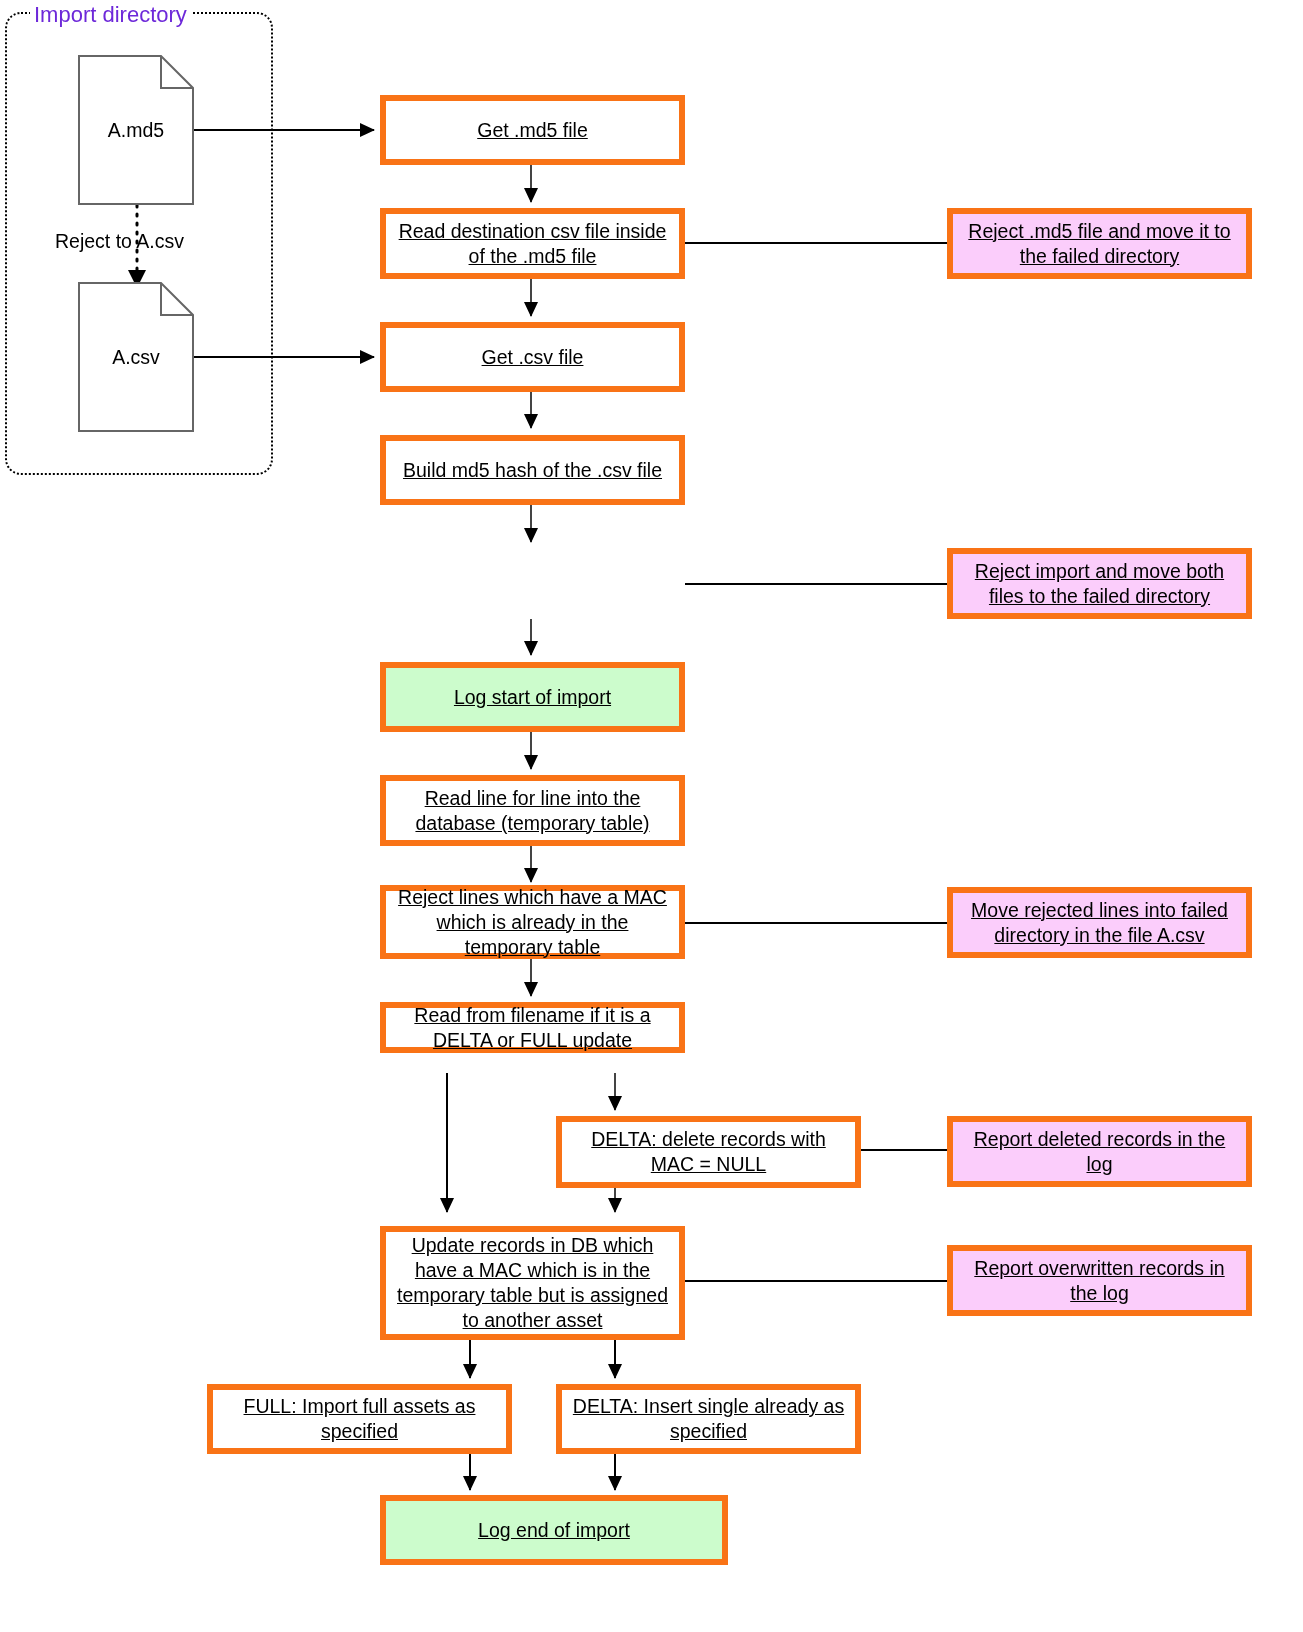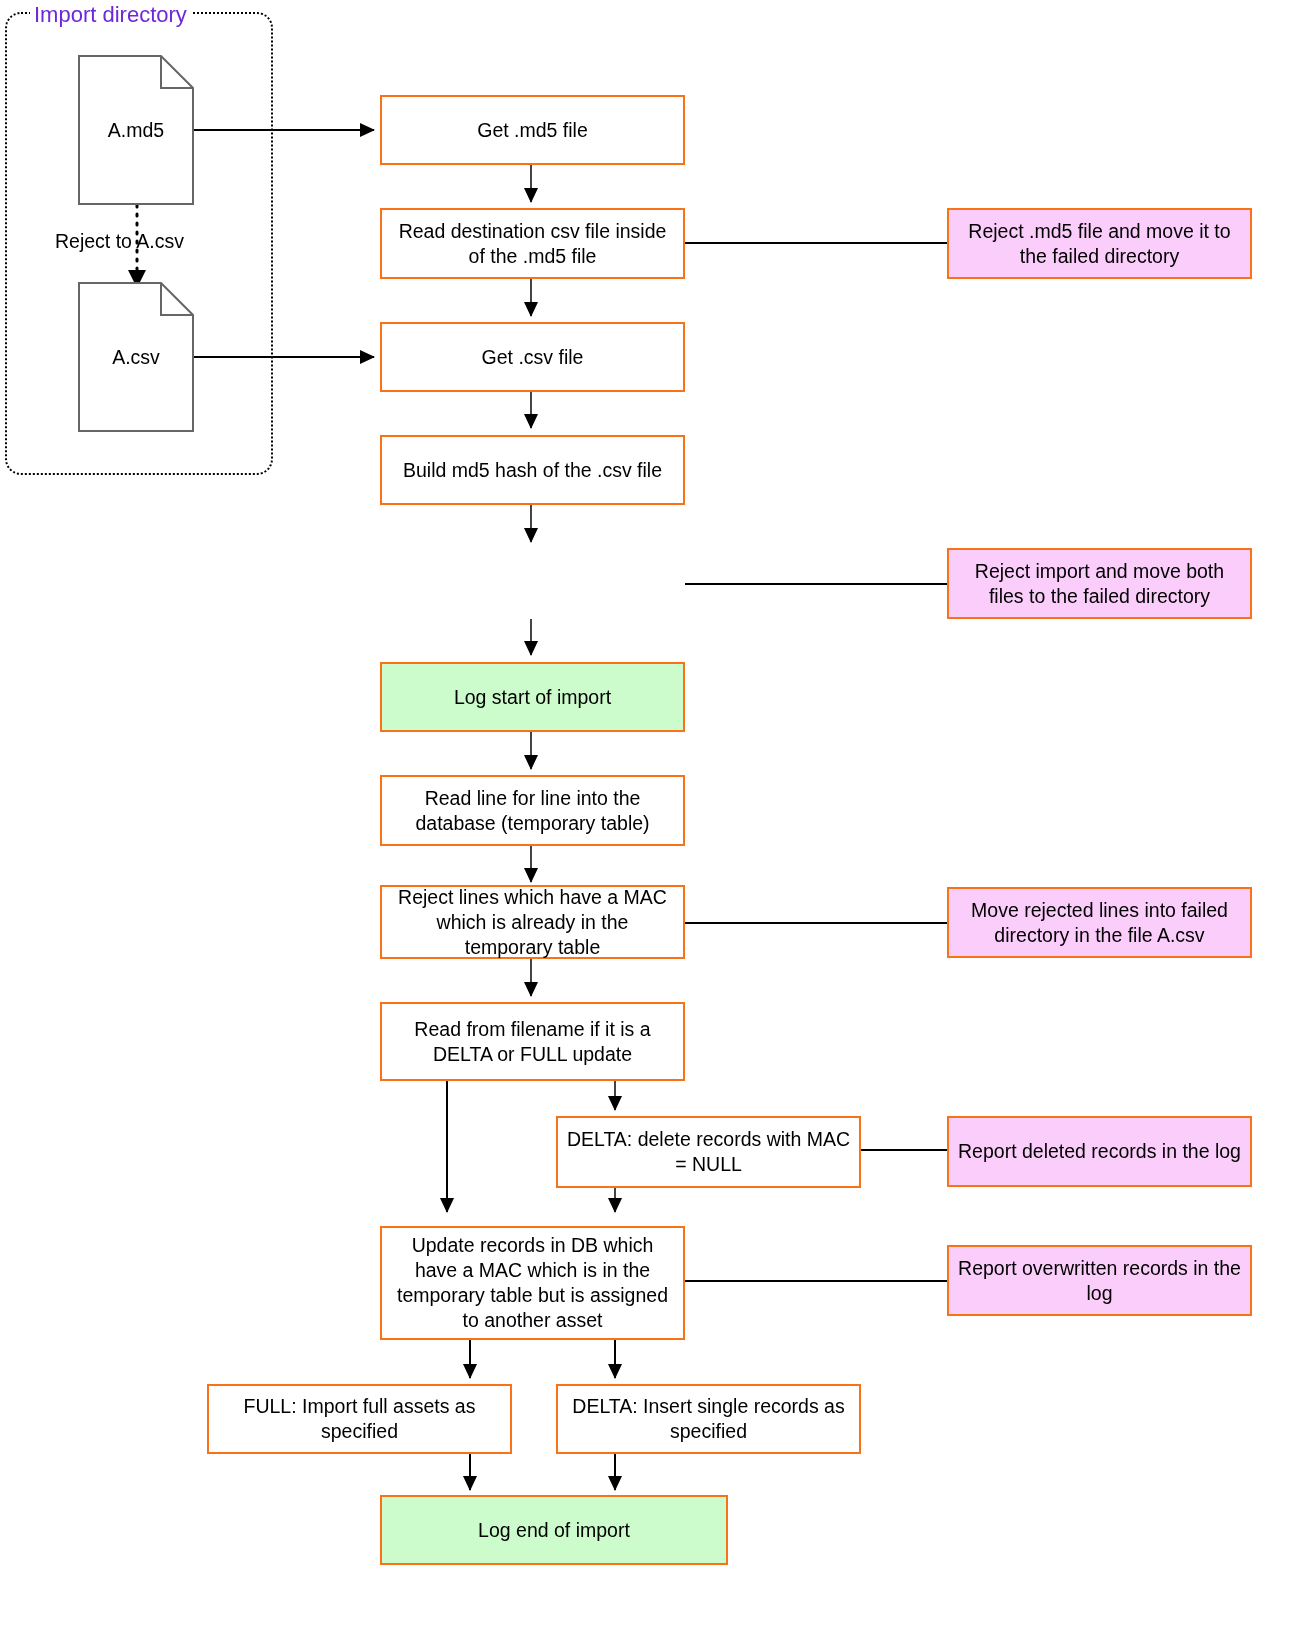--- a/index.html
+++ b/index.html
@@ -21,30 +21,31 @@
     position: absolute;
     left: 0;
     top: 0;
     width: 1303px;
     height: 1632px;
     pointer-events: none;
   }
   .node {
     position: absolute;
     box-sizing: border-box;
-    border: 2px solid #f97316;
+    border: 6px solid #f97316;
     background: #ffffff;
     display: flex;
     align-items: center;
     justify-content: center;
     text-align: center;
     font-size: 19.5px;
     line-height: 25px;
     color: #000000;
     padding: 2px 8px;
+    text-decoration: underline;
   }
   .node.pink {
     background: #fbcdfb;
   }
   .node.green {
     background: #ccfccc;
   }
   .doc-shape {
     position: absolute;
     box-sizing: border-box;
@@ -170,29 +171,29 @@
 
   <div class="node" style="left:380px; top:435px; width:305px; height:70px;">Build md5 hash of the .csv file</div>
 
 
   <div class="node green" style="left:380px; top:662px; width:305px; height:70px;">Log start of import</div>
 
   <div class="node" style="left:380px; top:775px; width:305px; height:71px;">Read line for line into the database (temporary table)</div>
 
   <div class="node" style="left:380px; top:885px; width:305px; height:74px;">Reject lines which have a MAC which is already in the temporary table</div>
 
-  <div class="node" style="left:380px; top:1002px; width:305px; height:79px;">Read from filename if it is a DELTA or FULL update</div>
+  <div class="node" style="left:380px; top:1002px; width:305px; height:51px;">Read from filename if it is a DELTA or FULL update</div>
 
   <div class="node" style="left:556px; top:1116px; width:305px; height:72px;">DELTA: delete records with MAC = NULL</div>
 
   <div class="node" style="left:380px; top:1226px; width:305px; height:114px;">Update records in DB which have a MAC which is in the temporary table but is assigned to another asset</div>
 
   <div class="node" style="left:207px; top:1384px; width:305px; height:70px;">FULL: Import full assets as specified</div>
 
-  <div class="node" style="left:556px; top:1384px; width:305px; height:70px;">DELTA: Insert single records as specified</div>
+  <div class="node" style="left:556px; top:1384px; width:305px; height:70px;">DELTA: Insert single already as specified</div>
 
   <div class="node green" style="left:380px; top:1495px; width:348px; height:70px;">Log end of import</div>
 
   <div class="node pink" style="left:947px; top:208px; width:305px; height:71px;">Reject .md5 file and move it to the failed directory</div>
 
   <div class="node pink" style="left:947px; top:548px; width:305px; height:71px;">Reject import and move both files to the failed directory</div>
 
   <div class="node pink" style="left:947px; top:887px; width:305px; height:71px;">Move rejected lines into failed directory in the file A.csv</div>
 
   <div class="node pink" style="left:947px; top:1116px; width:305px; height:71px;">Report deleted records in the log</div>

